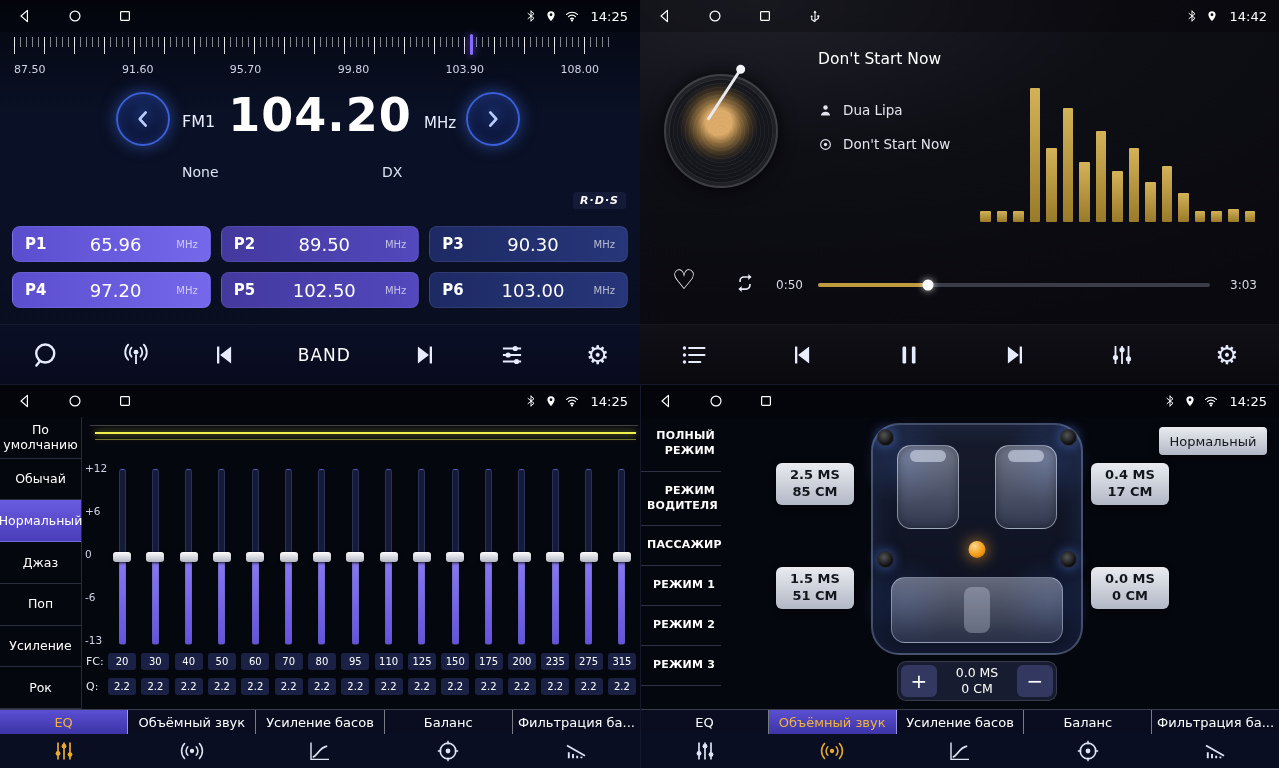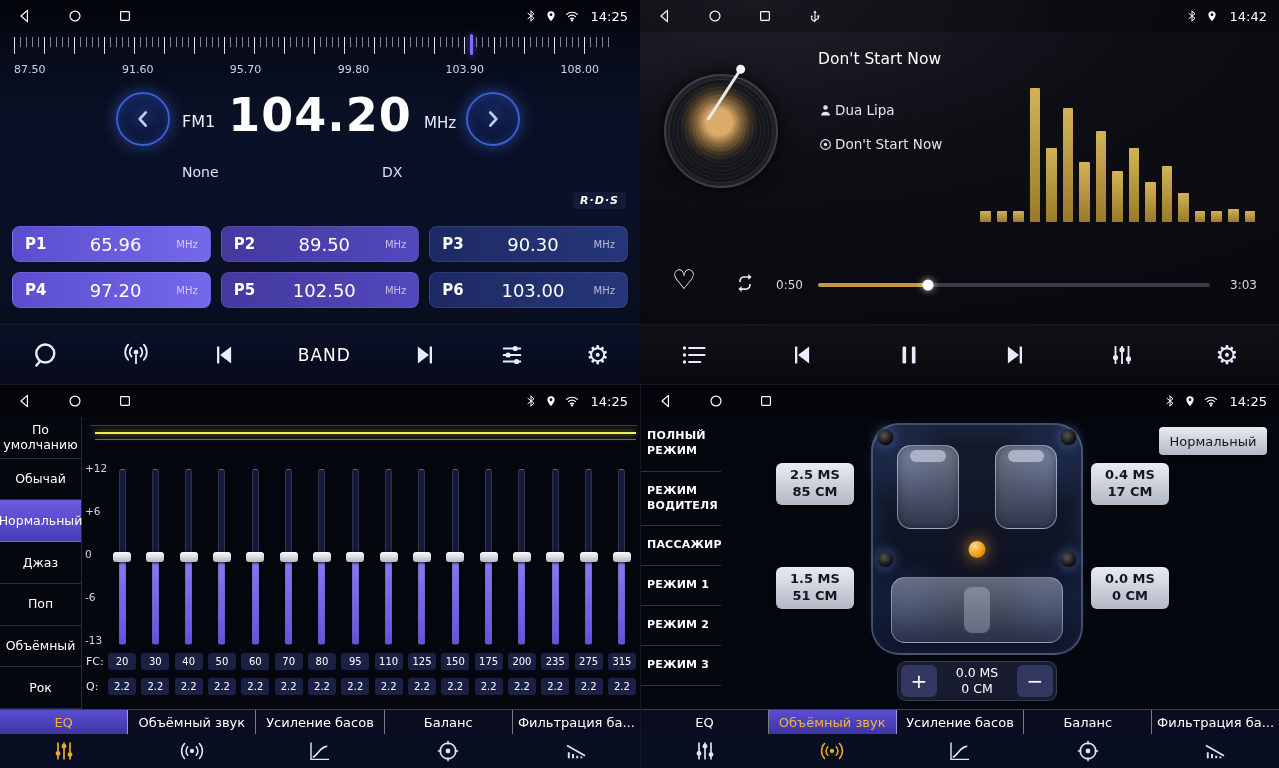--- a/index.html
+++ b/index.html
@@ -45,21 +45,21 @@
 .q-player .toolbar{background:linear-gradient(180deg,#101016,#09090e)}
 .tb-item{display:flex;align-items:center;justify-content:center;cursor:pointer;color:#e8ecff}
 .band-text{font-size:17px;letter-spacing:1px;color:#fff}
 .gear{font-size:26px;line-height:1;color:#e8ecff}
 
 .album{position:absolute;left:24px;top:74px;width:114px;height:114px;border-radius:50%;background:radial-gradient(circle at 48% 42%,#dcaa68 0 15%,#8a6a3c 25%,#3a2f20 37%,#17181e 46%,#0f1015 100%);border:2px solid rgba(255,255,255,.18);box-shadow:0 0 18px rgba(0,0,0,.85),inset 0 0 0 4px rgba(255,255,255,.05)}
 .album::before{content:"";position:absolute;inset:0;border-radius:50%;background:repeating-radial-gradient(circle,transparent 0 3px,rgba(255,255,255,.045) 3px 4px)}
 .tonearm{position:absolute;left:74px;top:-8px;width:3px;height:62px;background:#e9e9ef;border-radius:2px;transform:rotate(33deg);transform-origin:top center}
 .tonearm::before{content:"";position:absolute;top:-3px;left:-3px;width:9px;height:9px;border-radius:50%;background:#f4f4f8}
 .p-title{position:absolute;left:178px;top:50px;font-size:15.5px;color:#fff}
-.p-row{position:absolute;left:178px;display:flex;align-items:center;gap:2px;color:#e2e5ee;font-size:13.5px}
+.p-row{position:absolute;left:178px;display:flex;align-items:center;gap:10px;color:#e2e5ee;font-size:13.5px}
 .p-artist{top:102px}
 .p-album{top:136px}
 .visualizer{position:absolute;left:340px;right:24px;top:88px;height:134px;display:flex;align-items:flex-end;gap:6px}
 .vbar{flex:1;min-height:4px;background:linear-gradient(180deg,#d3b258,#997a28);border-radius:1px}
 .heart{position:absolute;left:32px;top:266px;font-size:27px;color:#fff;cursor:pointer;line-height:1}
 .repeat{position:absolute;left:94px;top:272px;cursor:pointer;color:#e8ebf4}
 .elapsed{position:absolute;left:136px;top:278px;font-size:12px;color:#d8dbe4}
 .progress{position:absolute;left:178px;top:283px;width:392px;height:4px;background:#3a3d47;border-radius:2px;cursor:pointer}
 .progress-fill{position:absolute;left:0;top:0;bottom:0;background:#c09a3e;border-radius:2px}
 .progress-knob{position:absolute;top:50%;width:11px;height:11px;background:#fff;border-radius:50%;transform:translate(-50%,-50%);box-shadow:0 0 7px rgba(255,255,255,.8)}
@@ -83,21 +83,21 @@
 
 .tabs{position:absolute;left:0;right:0;bottom:34px;height:25px;display:flex;background:#0a0d20;border-top:1px solid rgba(255,255,255,.2);z-index:4}
 .tab{flex:1;display:flex;align-items:center;justify-content:center;font-size:13px;color:#fff;border-right:1px solid rgba(255,255,255,.45);cursor:pointer;white-space:nowrap;overflow:hidden}
 .tab:last-of-type{border-right:none}
 .tab.active{background:linear-gradient(180deg,#5a4fd2,#3d34a6);color:#f2b43c}
 .iconbar{position:absolute;left:0;right:0;bottom:0;height:34px;display:flex;background:#0a0e22;z-index:4}
 .ib{flex:1;display:flex;align-items:center;justify-content:center;cursor:pointer;color:#dfe3f2}
 .ib.gold{color:#e8aa2e}
 
 .sf-side{position:absolute;left:0;top:32px;width:80px;display:flex;flex-direction:column}
-.sf-side .sitem{padding:12px 6px;text-align:left;font-size:11px;font-weight:700;letter-spacing:.2px;border-bottom:1px solid rgba(140,150,190,.3);cursor:pointer;line-height:1.35}
+.sf-side .sitem{padding:12px 6px;text-align:right;font-size:11px;font-weight:700;letter-spacing:.2px;border-bottom:1px solid rgba(140,150,190,.3);cursor:pointer;line-height:1.35}
 .silver{background:linear-gradient(180deg,#e9ebf0,#b2b8c6);color:#14161d;box-shadow:0 2px 6px rgba(0,0,0,.55)}
 .sf-preset-btn{position:absolute;right:12px;top:42px;width:108px;height:28px;border-radius:4px;font-size:13px;display:flex;align-items:center;justify-content:center;cursor:pointer}
 .delaybox{position:absolute;width:78px;height:42px;border-radius:6px;font-size:13px;font-weight:600;display:flex;flex-direction:column;align-items:center;justify-content:center;line-height:1.3}
 .d-fl{left:135px;top:78px}.d-fr{left:450px;top:78px}.d-rl{left:135px;top:182px}.d-rr{left:450px;top:182px}
 .car{position:absolute;left:230px;top:38px;width:212px;height:232px}
 .car-body{position:absolute;inset:0;border-radius:28px;border:2px solid rgba(150,170,215,.4);background:linear-gradient(180deg,rgba(56,66,100,.35),rgba(16,22,44,.55));box-shadow:inset 0 0 26px rgba(80,120,220,.2)}
 .glowblob{position:absolute;width:90px;height:90px;border-radius:50%;background:radial-gradient(circle,rgba(70,130,255,.28),transparent 70%);pointer-events:none}
 .g1{left:-10px;top:-6px}.g2{right:-10px;top:-6px}.g3{left:-10px;bottom:8px}.g4{right:-10px;bottom:8px}
 .seat{position:absolute;width:62px;height:84px;border-radius:14px;background:linear-gradient(180deg,rgba(205,212,232,.5),rgba(110,120,155,.35));border:1px solid rgba(225,235,255,.45);box-shadow:inset 0 0 10px rgba(0,0,0,.35)}
 .seat::before{content:"";position:absolute;top:4px;left:50%;transform:translateX(-50%);width:36px;height:12px;border-radius:7px;background:rgba(222,230,246,.55)}
@@ -525,21 +525,21 @@
       </div>
     </header>
 
     <aside class="eq-side">
 
     <div class="sitem">По умолчанию</div>
         <div class="sitem">Обычай</div>
         <div class="sitem active">Нормальный</div>
         <div class="sitem">Джаз</div>
         <div class="sitem">Поп</div>
-        <div class="sitem">Объёмный</div>
+        <div class="sitem">Усиление</div>
         <div class="sitem">Рок</div>
       </aside>
 
     <div class="eq-plot-top"></div>
     <div class="eq-curve"></div>
     <div class="eq-curve2"></div>
 
     <div class="gain-scale">
 
     <span>+12</span>

